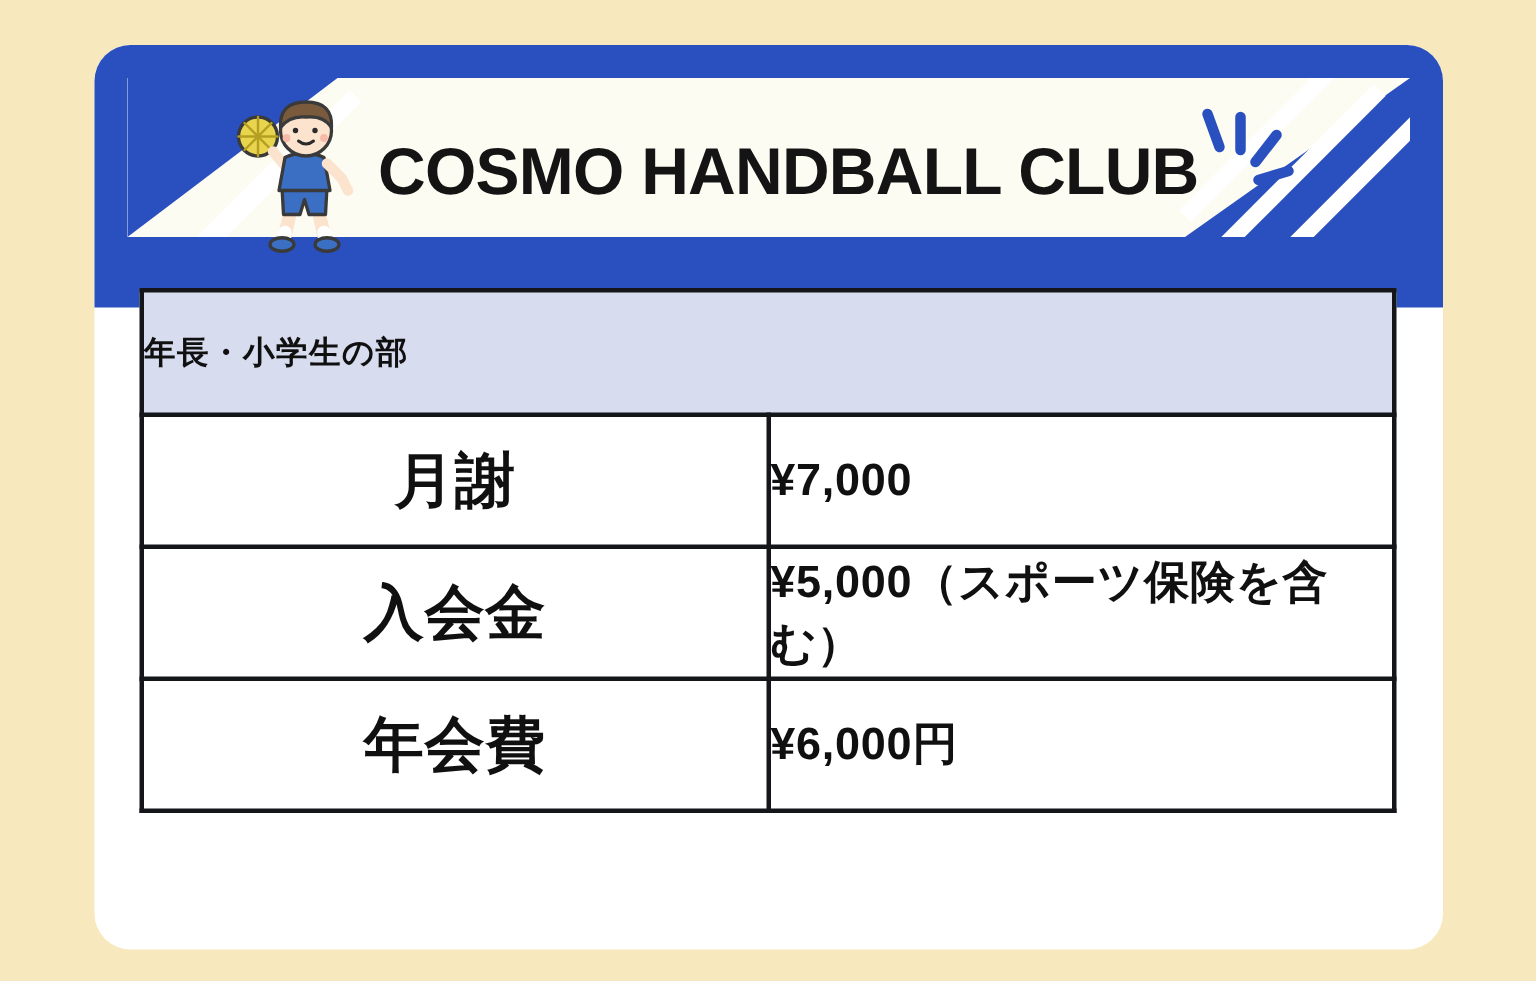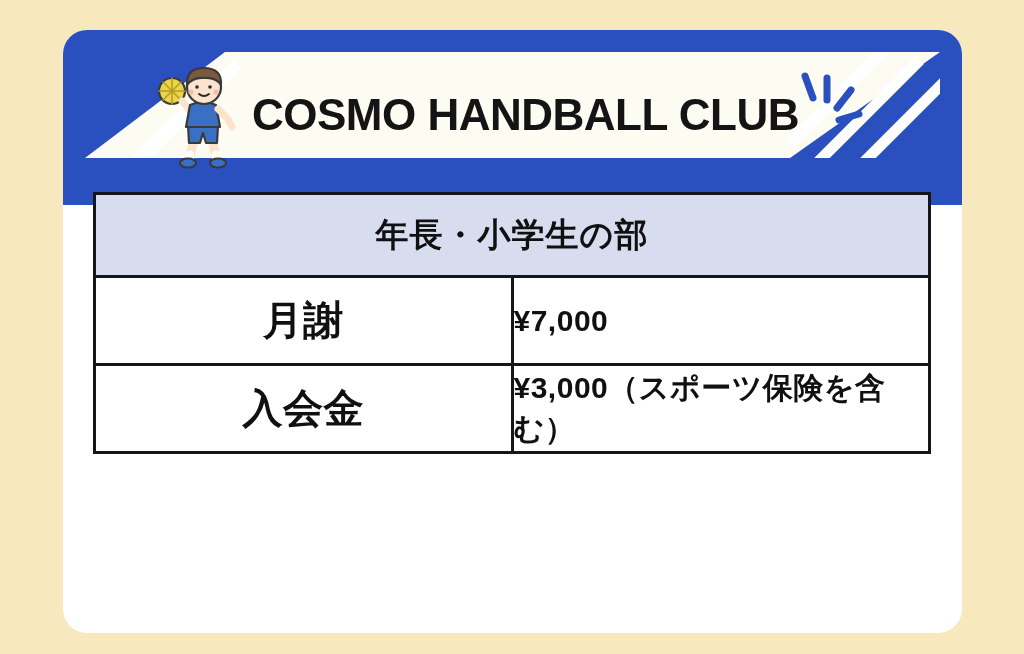--- a/index.html
+++ b/index.html
@@ -94,22 +94,21 @@
     background: #ffffff;
   }
   #fee-table td {
     border: 3px solid #15161a;
     padding: 0;
     color: #101010;
   }
   td.thead-cell {
     background: #d7dcef;
     height: 80px;
-    text-align: center;
-    font-size: 33px;
+    font-size: 21px;
     font-weight: bold;
     letter-spacing: 1px;
   }
   td.label-cell {
     width: 290px;
     height: 85px;
     text-align: center;
     font-size: 40px;
     font-weight: bold;
     letter-spacing: 0.5px;
@@ -218,18 +217,22 @@
     <tbody>
       <tr>
         <td class="thead-cell" colspan="2">年長・小学生の部</td>
       </tr>
       <tr>
         <td class="label-cell">月謝</td>
         <td class="value-cell">¥7,000</td>
       </tr>
       <tr>
         <td class="label-cell">入会金</td>
-        <td class="value-cell">¥3,000（スポーツ保険を含む）</td>
+        <td class="value-cell">¥5,000（スポーツ保険を含む）</td>
+      </tr>
+      <tr>
+        <td class="label-cell">年会費</td>
+        <td class="value-cell">¥6,000円</td>
       </tr>
     </tbody>
   </table>
 
 </div>
 
 </body></html>

